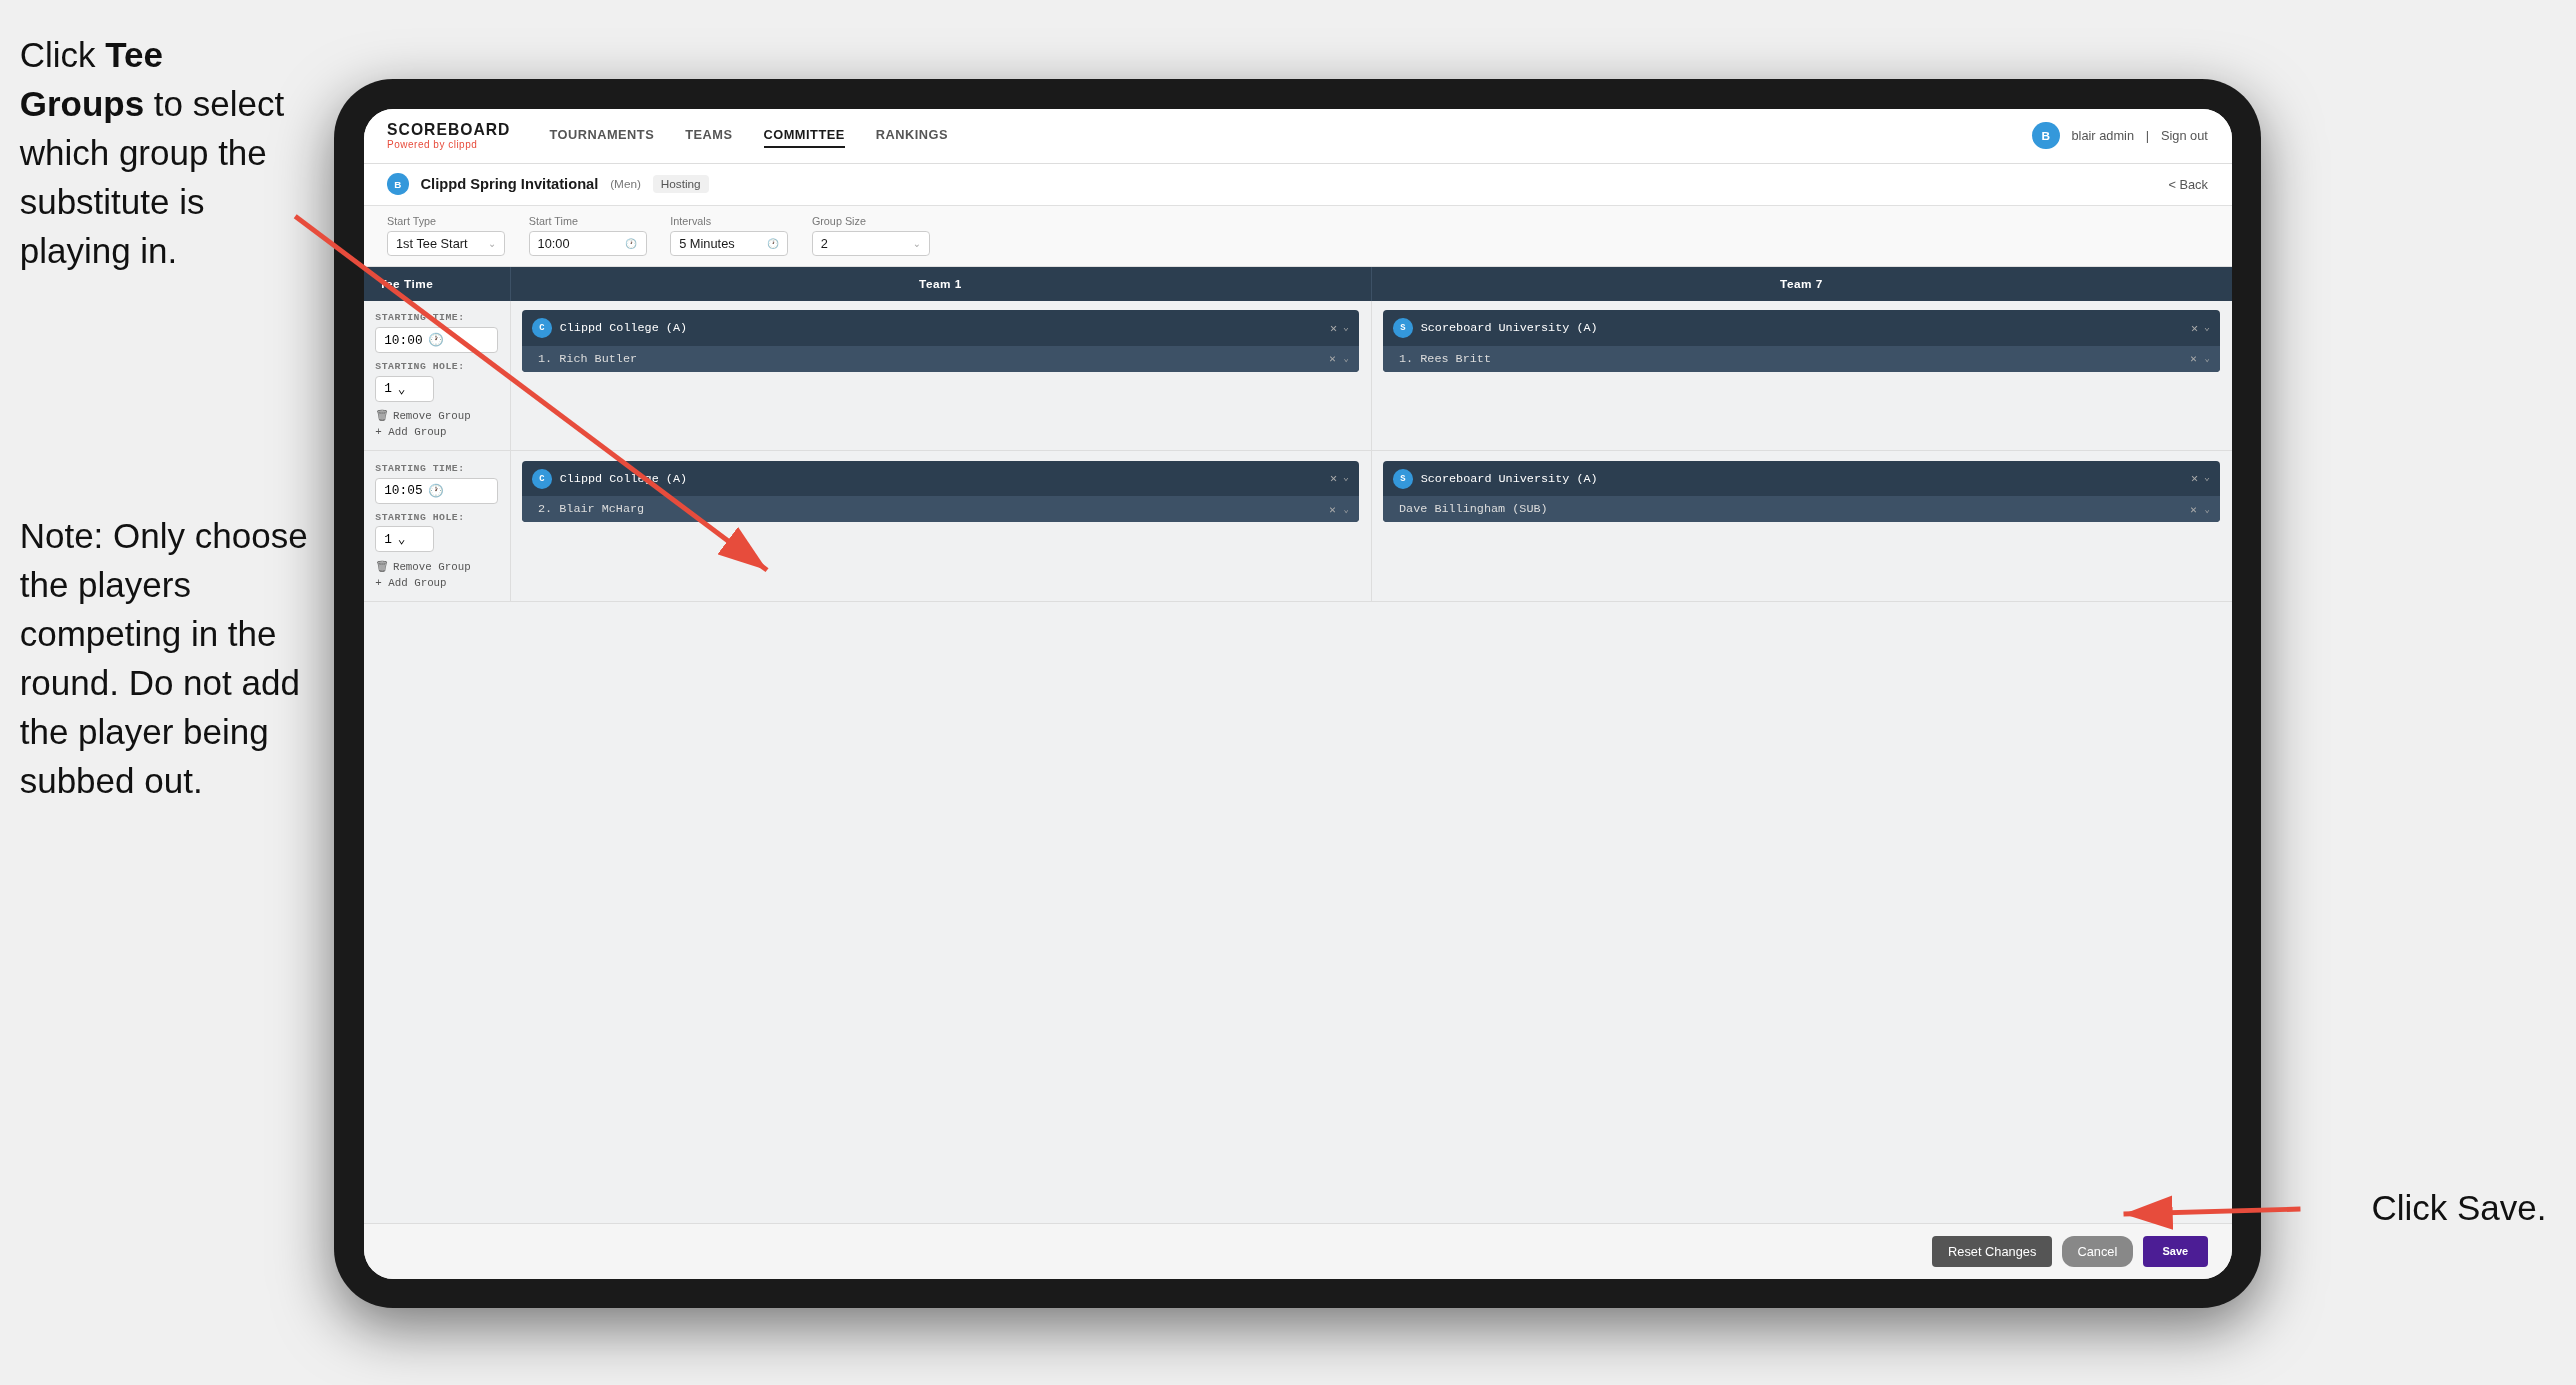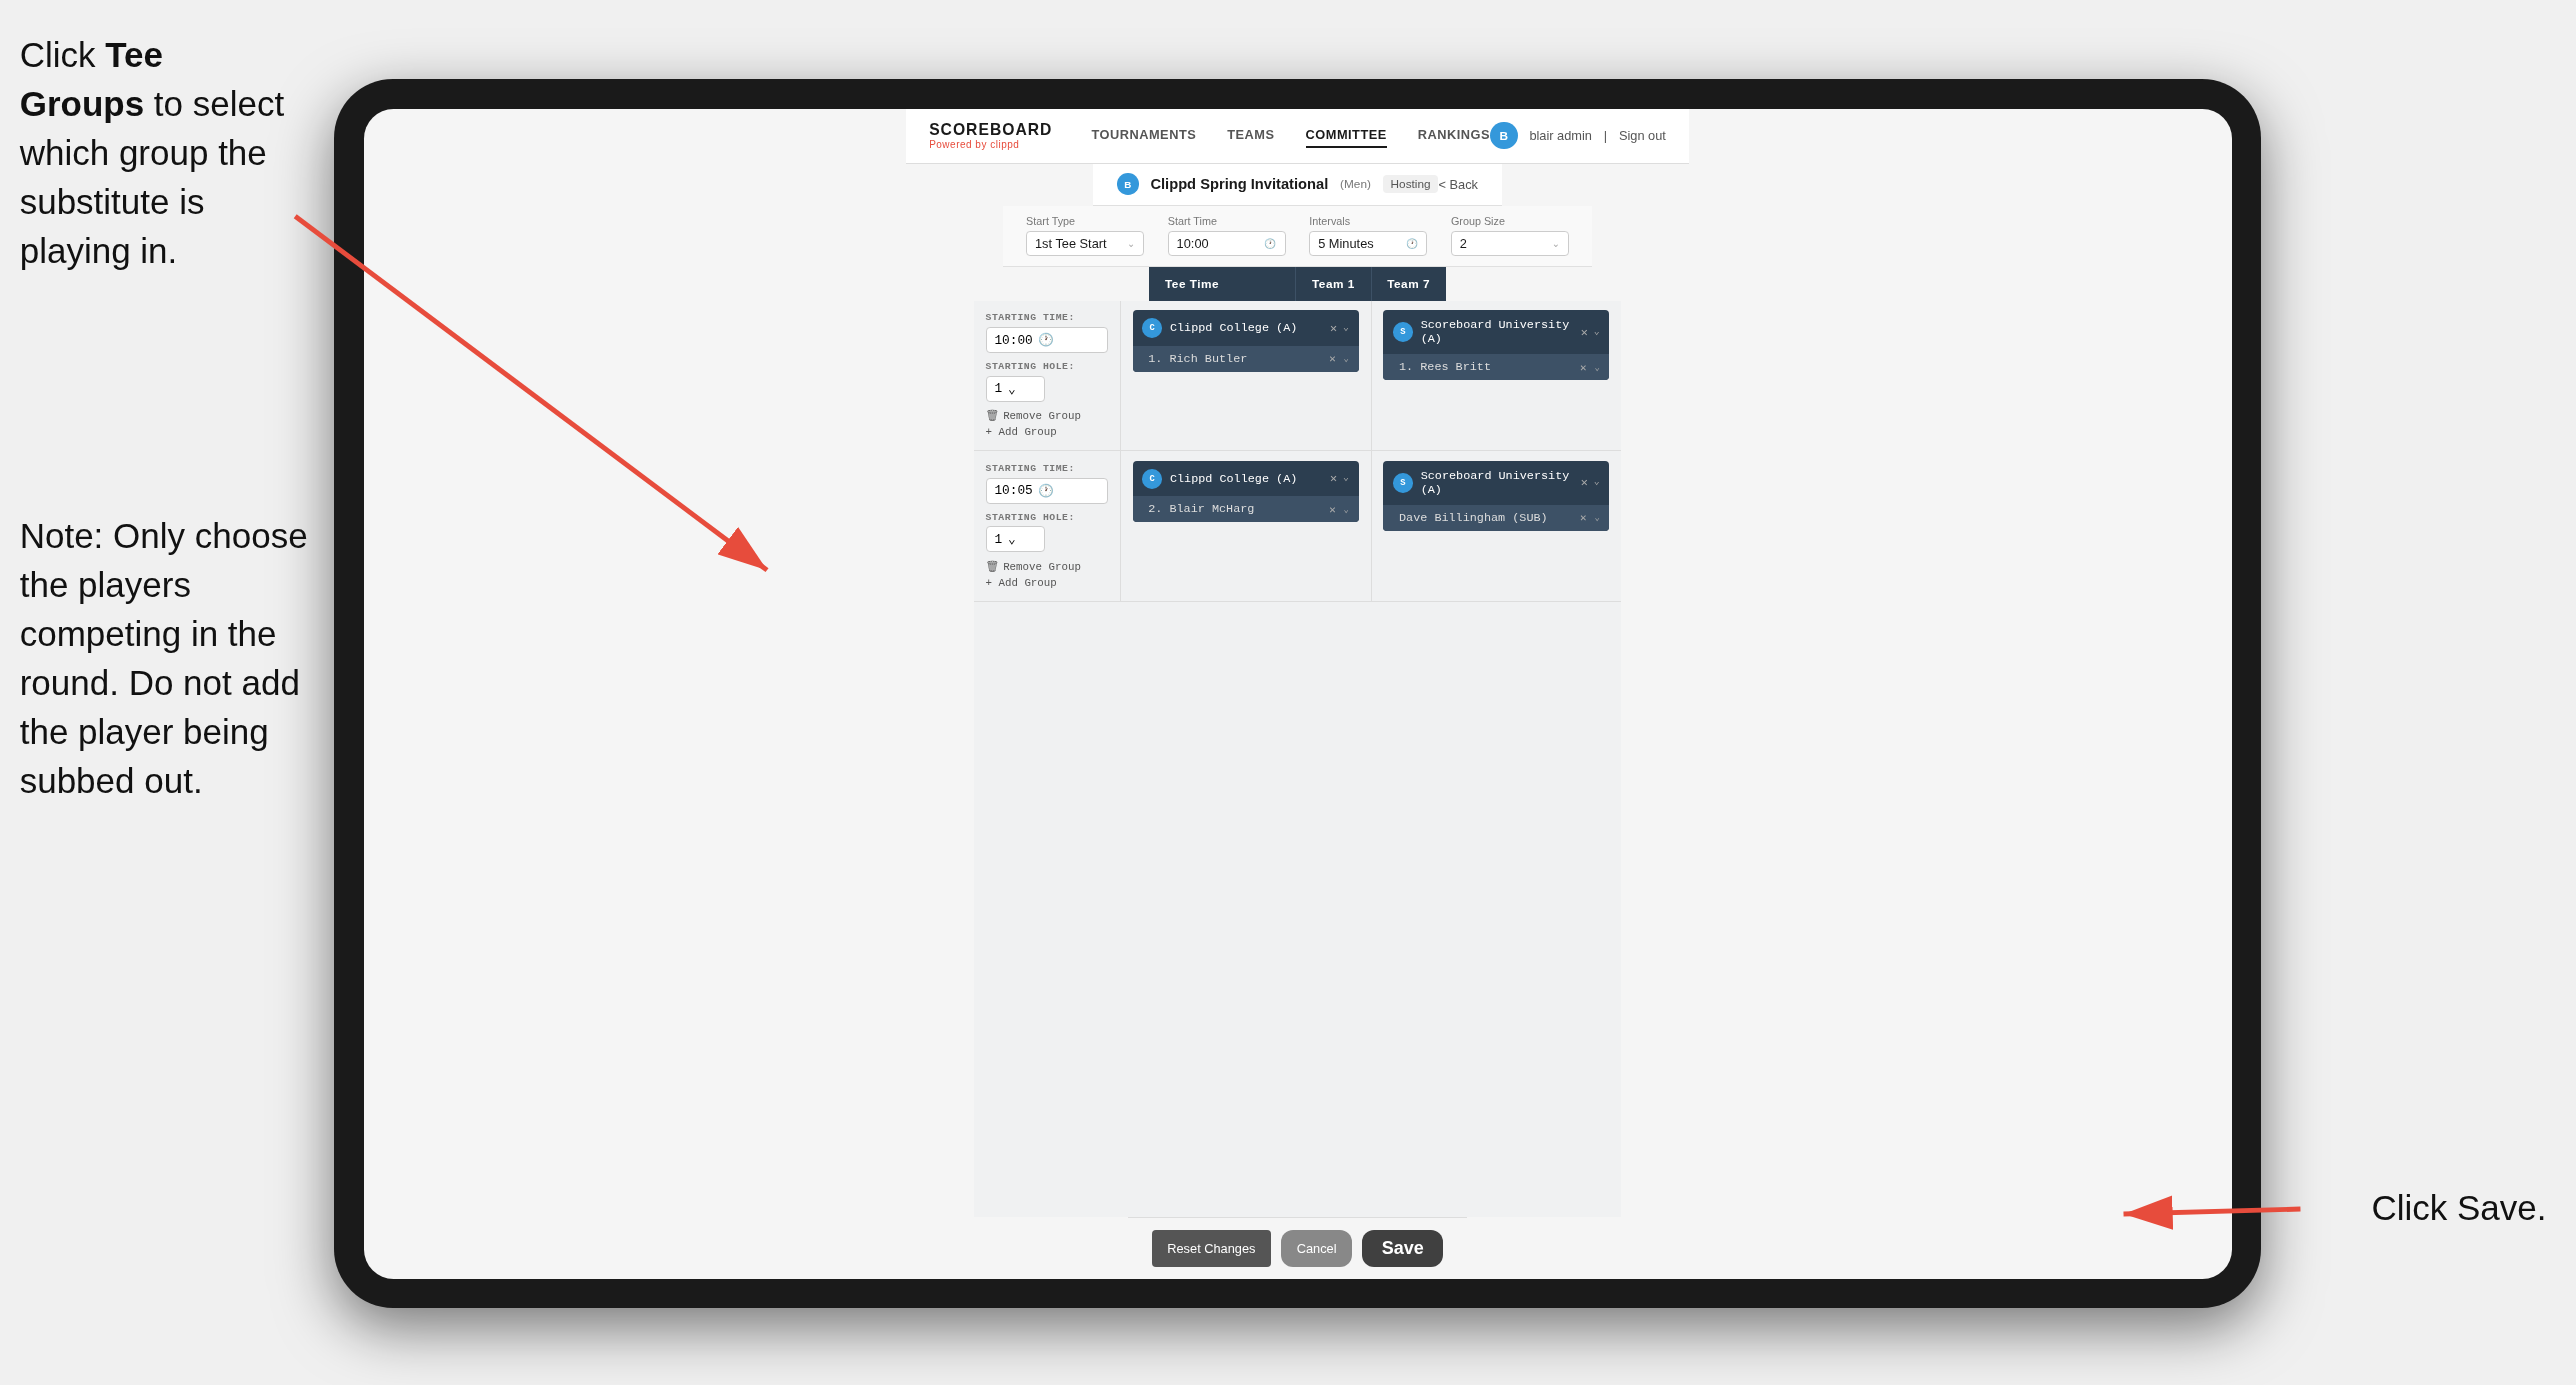--- a/index.html
+++ b/index.html
@@ -60,21 +60,20 @@
     }
 
     .tablet-screen {
       width: 100%;
       height: 100%;
       background: #f5f5f5;
       border-radius: 29.5px;
       overflow: hidden;
       display: flex;
       flex-direction: column;
-      align-items: center;
     }
 
     
     .nav {
       background: #fff;
       border-bottom: 1px solid #ddd;
       display: flex;
       align-items: center;
       padding: 0 23.6px;
       height: 55px;
@@ -461,25 +460,25 @@
       color: white;
       border: none;
       border-radius: 12px;
       font-size: 12.8px;
       cursor: pointer;
       font-weight: 500;
     }
 
     .btn-save {
       padding: 7.9px 19.7px;
-      background: #404040;
+      background: #4c1d95;
       color: white;
       border: none;
-      border-radius: 12px;
-      font-size: 18px;
+      border-radius: 4px;
+      font-size: 11px;
       cursor: pointer;
       font-weight: 600;
     }
 
     
     .overlay {
       position: absolute;
       top: 0;
       left: 0;
       width: 100%;

